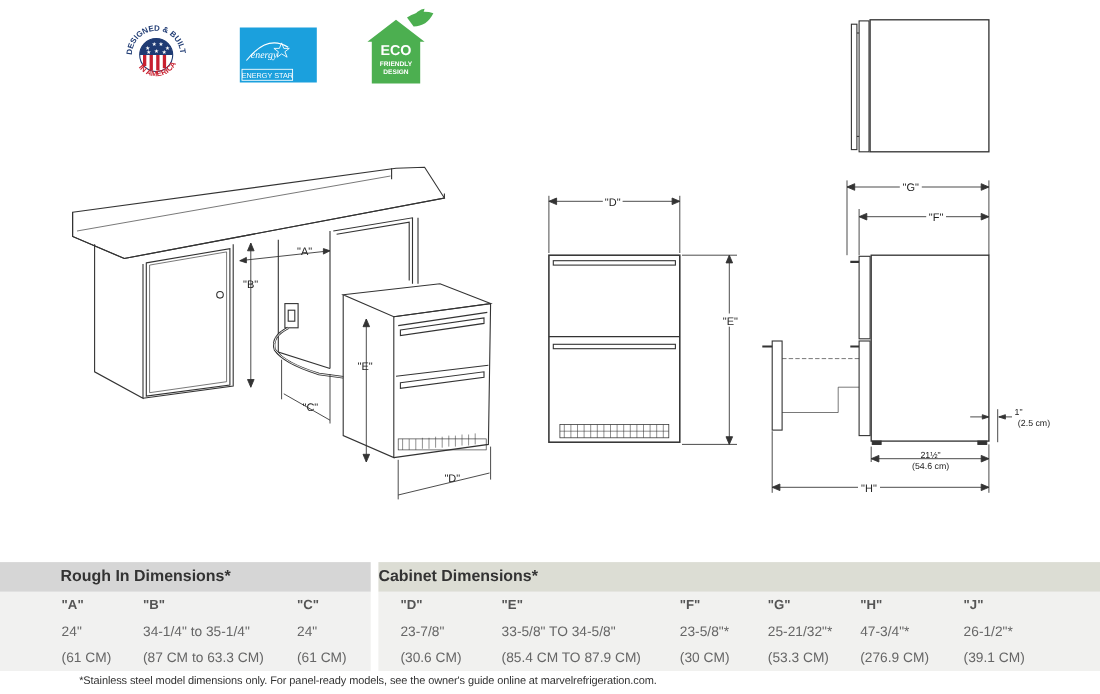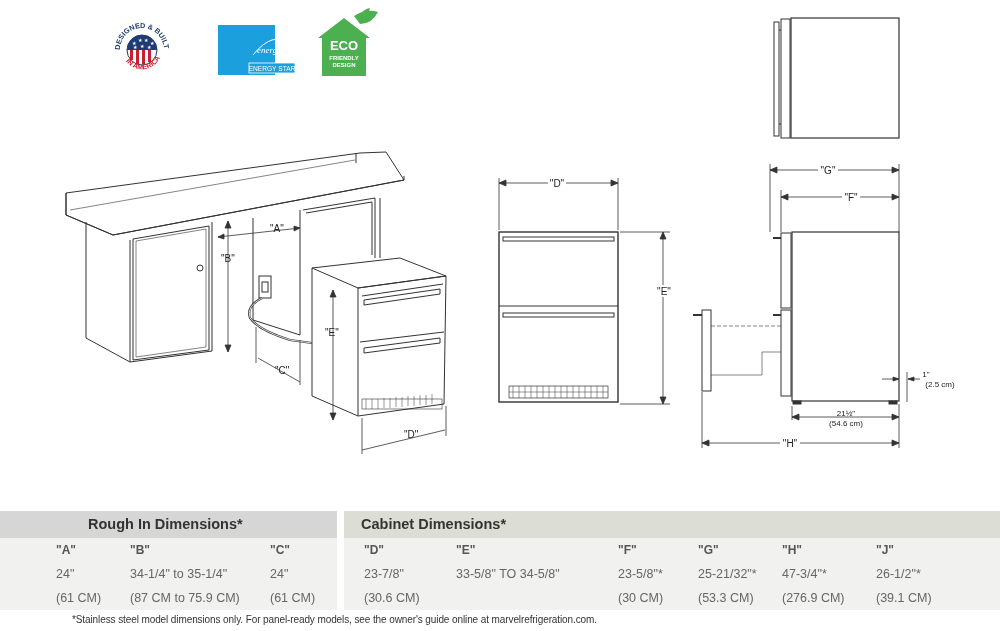--- a/index.html
+++ b/index.html
@@ -38,31 +38,31 @@
       <rect x="18" y="32" width="3" height="10"></rect>
         <rect x="24" y="32" width="3" height="14"></rect>
         <rect x="30" y="32" width="3" height="14"></rect>
         <rect x="36" y="32" width="3" height="12"></rect>
     </g>
     <text font-size="7.2" font-weight="bold" fill="#1f3b73"><textPath href="#arcTop">DESIGNED &amp; BUILT</textPath></text>
     <text font-size="7" font-weight="bold" fill="#c8202f"><textPath href="#arcBot" startOffset="8%">IN AMERICA</textPath></text>
   </svg>
 </div>
 
-<div class="abs" style="left:218px;top:25px;width:57px;height:50px;background:#1ba0dd;text-align:center;">
+<div class="abs" style="left:218px;top:25px;width:70px;height:50px;background:#1ba0dd;">
   <svg width="50" height="50" viewBox="0 0 50 50">
     <path d="M6,30 Q25,6 44,18" stroke="#fff" stroke-width="1" fill="none"></path>
     <text x="10" y="28" font-size="9" font-style="italic" fill="#fff" font-family="Liberation Serif, serif">energy</text>
     <path d="M38,14 l2,5 5,0 -4,3 2,5 -5,-3 -4,3 1,-5 -4,-3 5,0z" fill="none" stroke="#fff" stroke-width="0.8"></path>
     <rect x="2" y="38" width="46" height="10" fill="#1ba0dd" stroke="#fff" stroke-width="0.8"></rect>
     <text x="25" y="46" font-size="6.6" fill="#fff" text-anchor="middle">ENERGY STAR</text>
   </svg>
 </div>
 
-<div class="abs" style="left:314px;top:6px;width:74px;height:72px;">
+<div class="abs" style="left:330px;top:6px;width:74px;height:72px;">
   <svg width="74" height="72" viewBox="0 0 74 72">
     <path d="M40,10 Q52,2 64,6 Q58,18 46,18 Z" fill="#4caf50"></path>
     <path d="M44,12 Q50,2 56,2 Q54,12 46,16 Z" fill="#4caf50"></path>
     <path d="M4,32 L30,12 L56,32 L52,32 L52,70 L8,70 L8,32 Z" fill="#4caf50"></path>
     <text x="30" y="44" font-size="13" font-weight="bold" fill="#fff" text-anchor="middle">ECO</text>
     <text x="30" y="54" font-size="6" font-weight="bold" fill="#fff" text-anchor="middle">FRIENDLY</text>
     <text x="30" y="61" font-size="6" font-weight="bold" fill="#fff" text-anchor="middle">DESIGN</text>
   </svg>
 </div>
 
@@ -218,53 +218,54 @@
   <rect x="842" y="191" width="18" height="12" fill="#fff"></rect>
   <text x="851" y="201" text-anchor="middle" font-size="10" fill="#222">"F"</text>
   <text x="926" y="377" text-anchor="middle" font-size="8" fill="#222">1"</text>
   <text x="940" y="387" text-anchor="middle" font-size="8" fill="#222">(2.5 cm)</text>
   <text x="846" y="416" text-anchor="middle" font-size="8" fill="#222">21½"</text>
   <text x="846" y="426" text-anchor="middle" font-size="8" fill="#222">(54.6 cm)</text>
   <rect x="780" y="437" width="20" height="12" fill="#fff"></rect>
   <text x="790" y="447" text-anchor="middle" font-size="10" fill="#222">"H"</text>
 </svg>
 
-<div class="tbl-hdr" style="left:0;width:337px;background:#d6d6d6;padding-left:88px;">
+<div class="tbl-hdr" style="left:0;width:337px;background:#d6d6d6;padding-left:55px;">
   <span>Rough In Dimensions*</span>
 </div>
 <div class="tbl-body" style="left:0;width:337px;background:#f1f1f0;">
   <div class="col" style="left:56px;">
     <div class="h">"A"</div>
     <div class="v">24"</div>
     <div class="v">(61 CM)</div>
   </div>
   <div class="col" style="left:130px;">
     <div class="h">"B"</div>
     <div class="v">34-1/4" to 35-1/4"</div>
-    <div class="v">(87 CM to 75.9 CM)</div>
+    <div class="v">(87 CM to 63.3 CM)</div>
   </div>
   <div class="col" style="left:270px;">
     <div class="h">"C"</div>
     <div class="v">24"</div>
     <div class="v">(61 CM)</div>
   </div>
 </div>
 
-<div class="tbl-hdr" style="left:344px;width:656px;background:#dcddd4;padding-left:17px;">
+<div class="tbl-hdr" style="left:344px;width:656px;background:#dcddd4;">
   <span>Cabinet Dimensions*</span>
 </div>
 <div class="tbl-body" style="left:344px;width:656px;background:#f1f1ef;">
   <div class="col" style="left:20px;">
     <div class="h">"D"</div>
     <div class="v">23-7/8"</div>
     <div class="v">(30.6 CM)</div>
   </div>
   <div class="col" style="left:112px;">
     <div class="h">"E"</div>
     <div class="v">33-5/8" TO 34-5/8"</div>
+    <div class="v">(85.4 CM TO 87.9 CM)</div>
   </div>
   <div class="col" style="left:274px;">
     <div class="h">"F"</div>
     <div class="v">23-5/8"*</div>
     <div class="v">(30 CM)</div>
   </div>
   <div class="col" style="left:354px;">
     <div class="h">"G"</div>
     <div class="v">25-21/32"*</div>
     <div class="v">(53.3 CM)</div>

